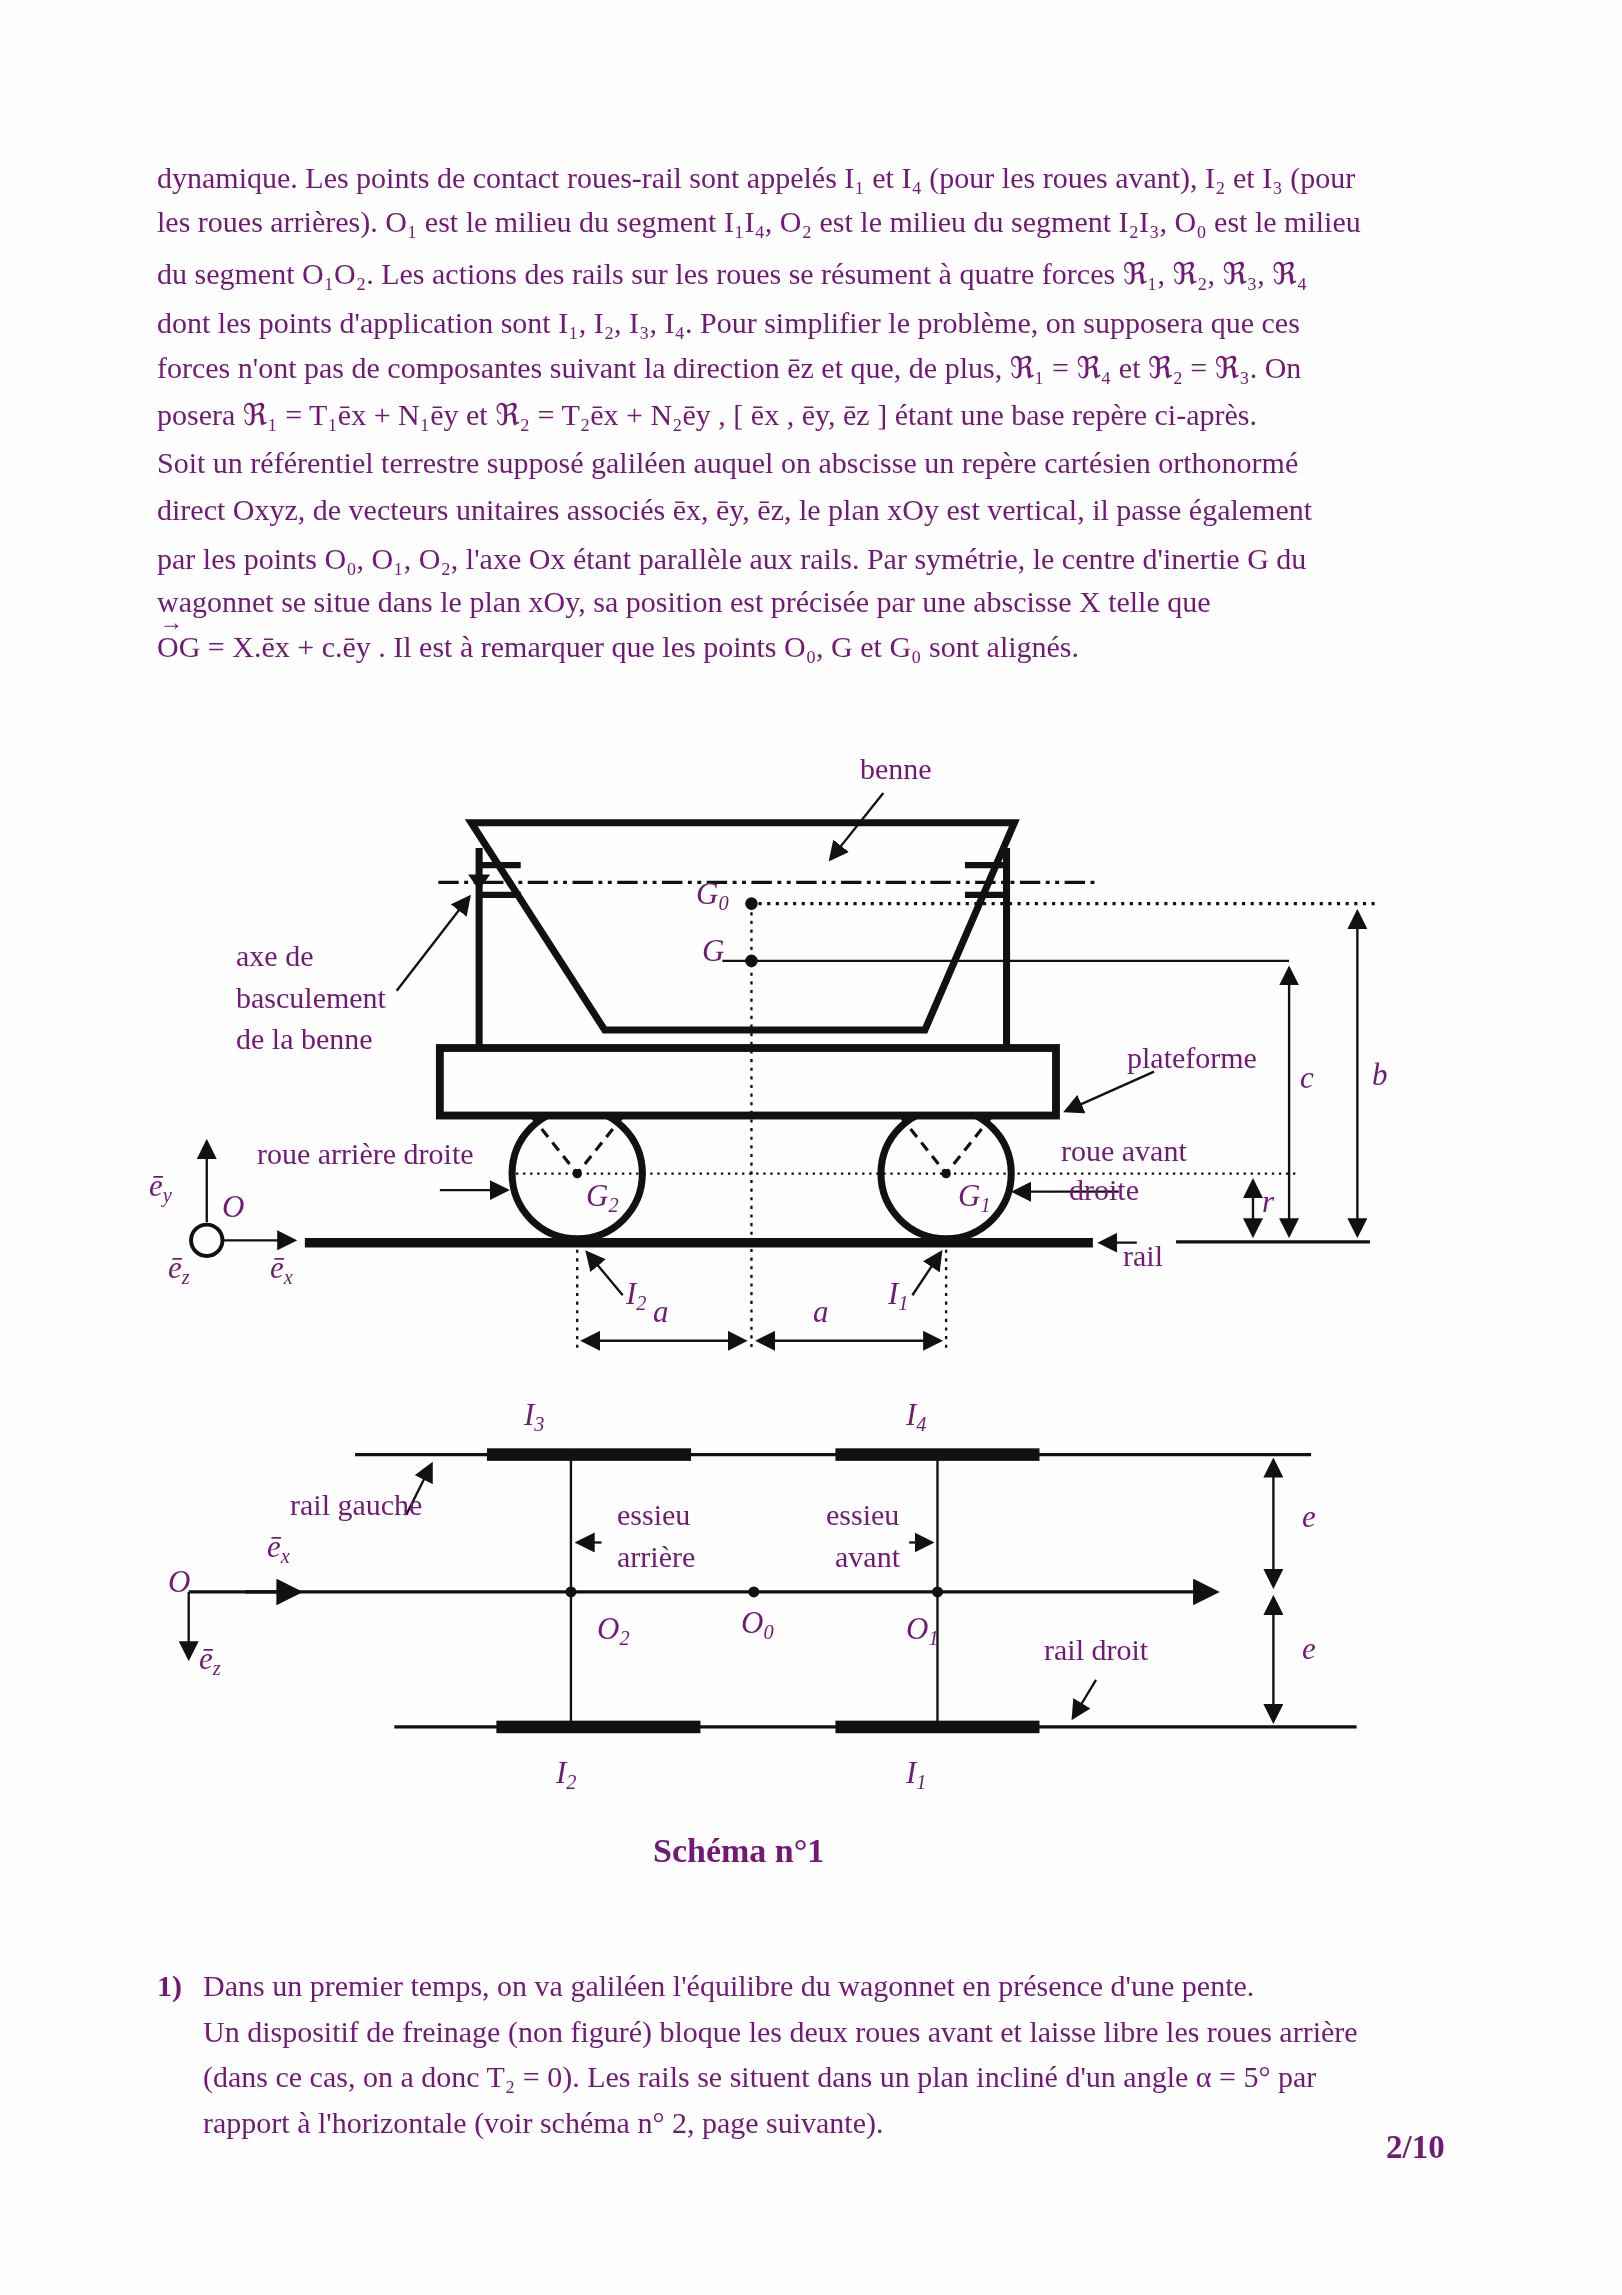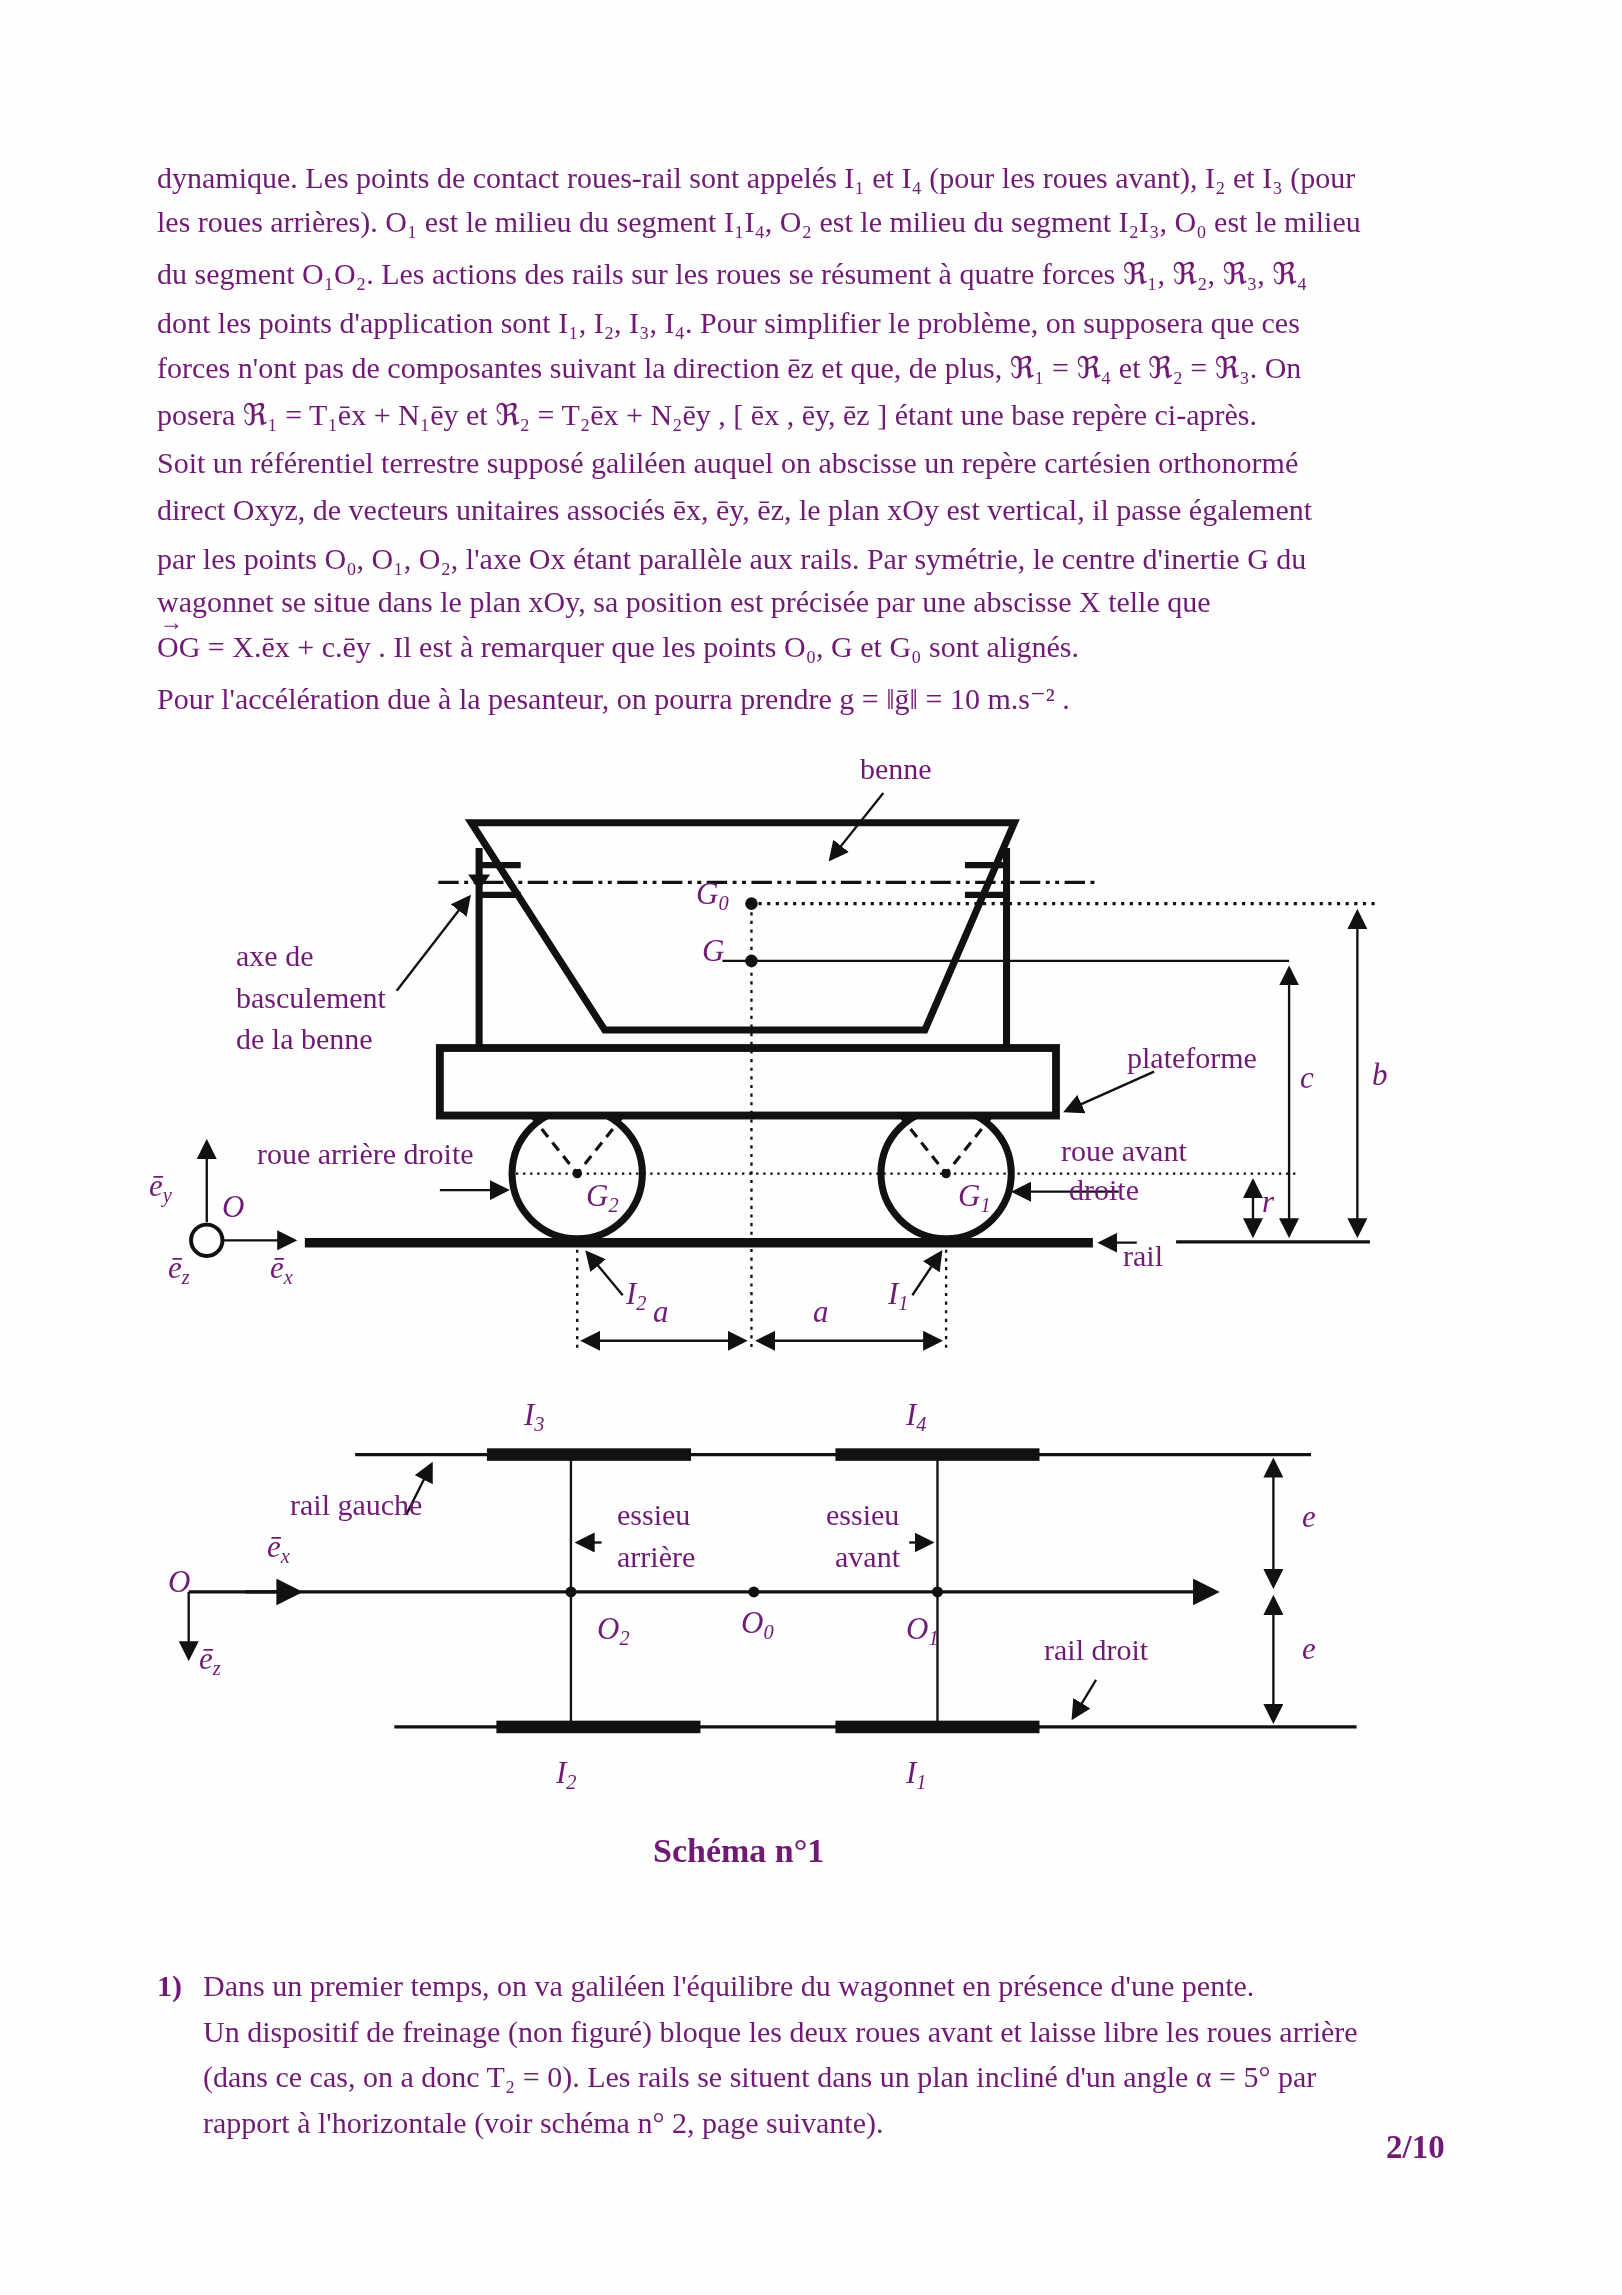--- a/index.html
+++ b/index.html
@@ -28,21 +28,20 @@
   <div class="txt" style="left:157px;top:304px">dont les points d'application sont I₁, I₂, I₃, I₄. Pour simplifier le problème, on supposera que ces</div>
   <div class="txt" style="left:157px;top:349px">forces n'ont pas de composantes suivant la direction ēz et que, de plus, ℜ₁ = ℜ₄ et ℜ₂ = ℜ₃. On</div>
   <div class="txt" style="left:157px;top:396px">posera ℜ₁ = T₁ēx + N₁ēy et ℜ₂ = T₂ēx + N₂ēy , [ ēx , ēy, ēz ] étant une base repère ci-après.</div>
   <div class="txt" style="left:157px;top:444px">Soit un référentiel terrestre supposé galiléen auquel on abscisse un repère cartésien orthonormé</div>
   <div class="txt" style="left:157px;top:491px">direct Oxyz, de vecteurs unitaires associés ēx, ēy, ēz, le plan xOy est vertical, il passe également</div>
   <div class="txt" style="left:157px;top:540px">par les points O₀, O₁, O₂, l'axe Ox étant parallèle aux rails. Par symétrie, le centre d'inertie G du</div>
   <div class="txt" style="left:157px;top:583px">wagonnet se situe dans le plan xOy, sa position est précisée par une abscisse X telle que</div>
   <div class="txt" style="left:157px;top:628px">
     <span class="vecwrap"><span class="oarr">→</span><span>OG</span></span><span> = X.ēx + c.ēy . Il est à remarquer que les points O₀, G et G₀ sont alignés.</span>
   </div>
-  <div class="txt" style="left:157px;top:680px">Pour l'accélération due à la pesanteur, on pourra prendre  g = ‖ḡ‖ = 10 m.s⁻² .</div>
 
   <svg class="lw" width="1623" height="1193" viewBox="0 940 2067 1520">
     <defs>
       <marker id="arr" viewBox="0 0 12 12" refX="10" refY="6" markerWidth="8.5" markerHeight="8.5" orient="auto-start-reverse">
         <path d="M0,0 L12,6 L0,12 Z" fill="#111"></path>
       </marker>
     </defs>
 
     <g stroke="#111" fill="none">
       <line x1="1125" y1="1010" x2="1058" y2="1094" stroke-width="3" marker-end="url(#arr)"></line>

